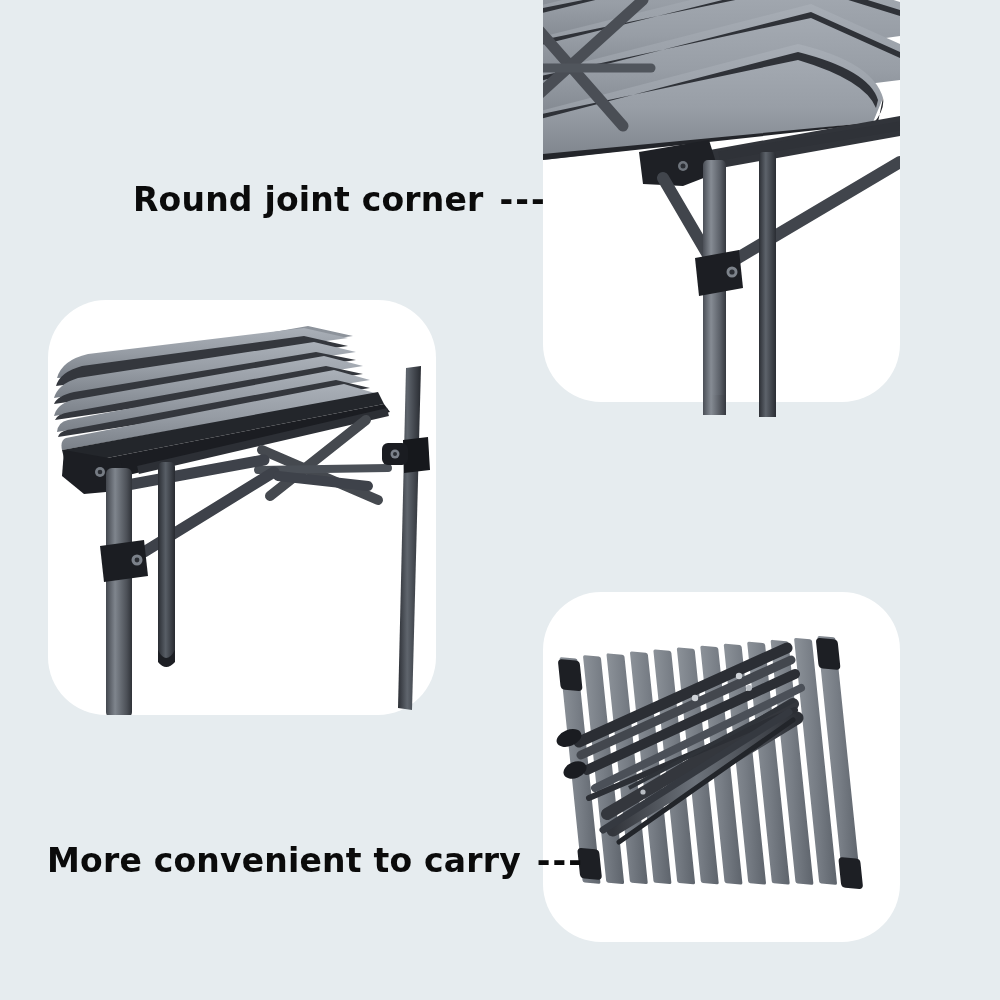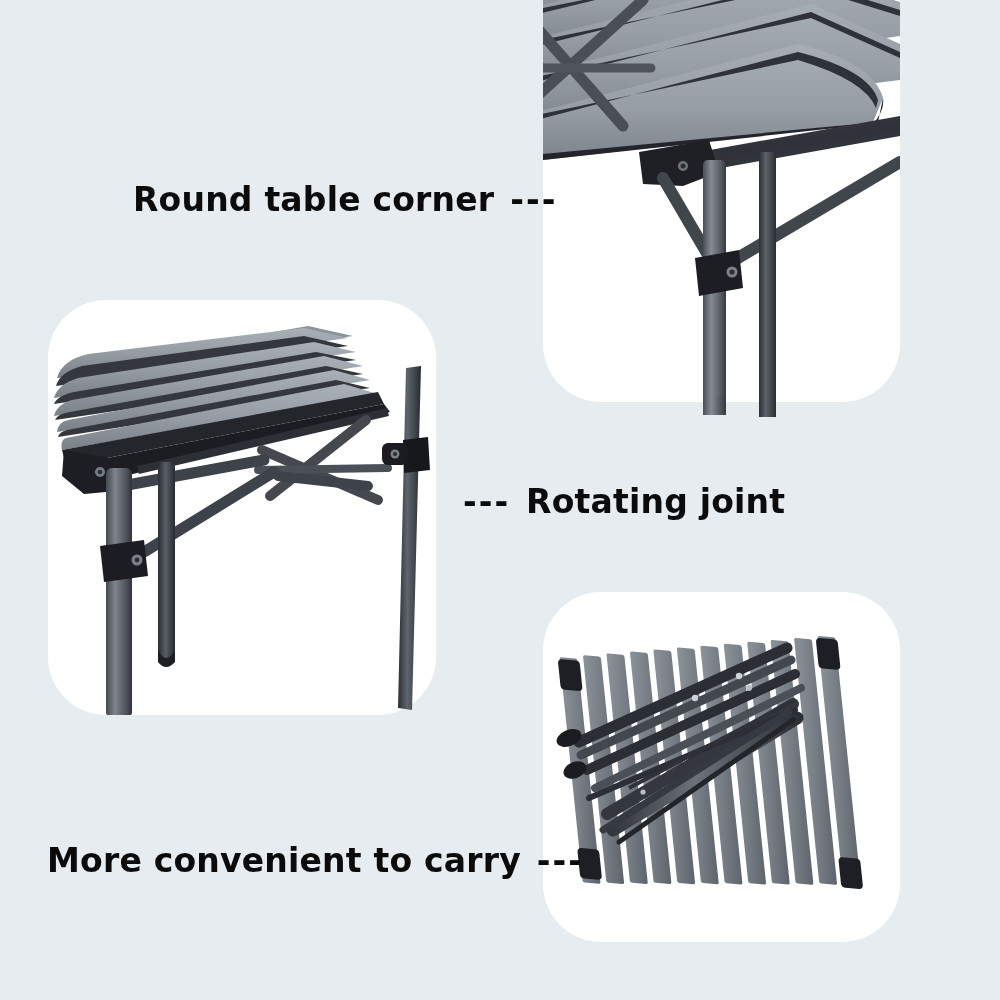--- a/index.html
+++ b/index.html
@@ -313,24 +313,21 @@
       <circle cx="152" cy="106" r="3.2" fill="#cfd3d8"></circle>
       <circle cx="196" cy="84" r="3.2" fill="#cfd3d8"></circle>
       <circle cx="206" cy="96" r="3.0" fill="#b9bec4"></circle>
       <circle cx="100" cy="200" r="2.6" fill="#b9bec4"></circle>
 
       <line x1="86" y1="196" x2="252" y2="108" stroke="#2f3339" stroke-width="4"></line>
     </svg>
   </div>
 
   <div class="caption caption-round">
-    <span>Round table corner</span><span class="dashes trail-dashes">---</span>
-  </div>
-
-  <div class="caption caption-joint">
-    <span class="dashes lead-dashes">---</span><span>Rotating joint</span>
-  </div>
+    <span>Round joint corner</span><span class="dashes trail-dashes">---</span>
+  </div>
+
 
   <div class="caption caption-carry">
     <span>More convenient to carry</span><span class="dashes trail-dashes">---</span>
   </div>
 
 </div>
 
 </body></html>

